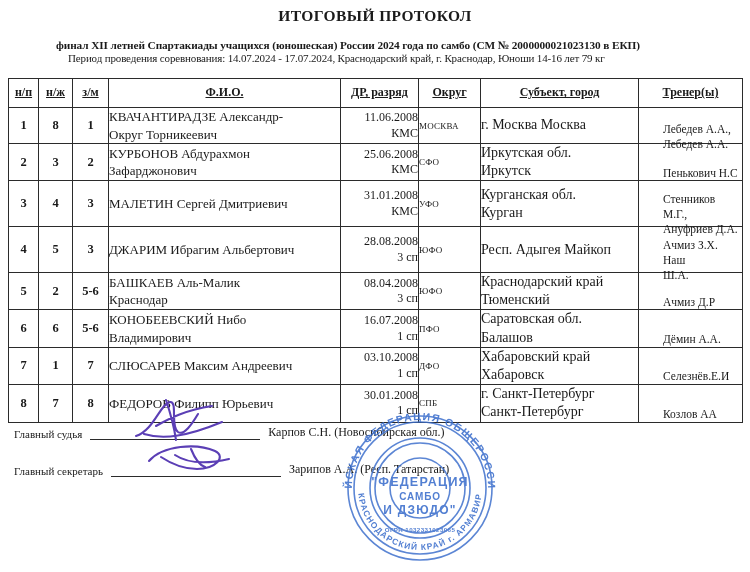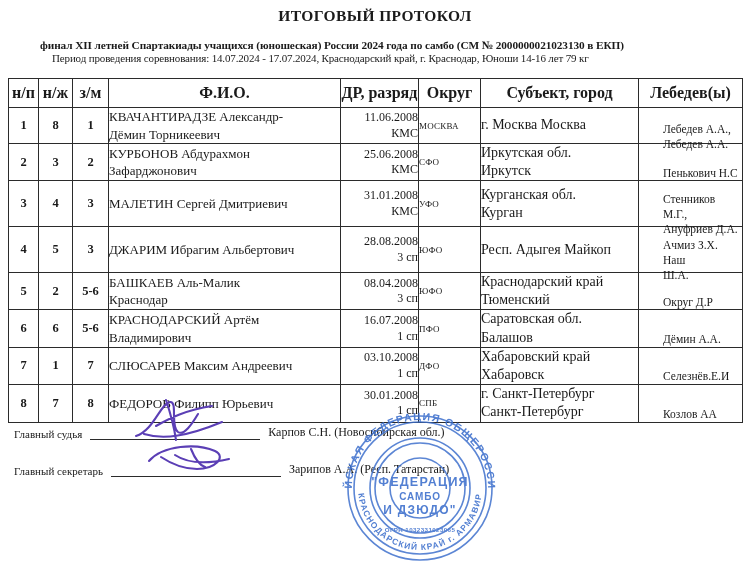--- a/index.html
+++ b/index.html
@@ -27,21 +27,21 @@
     text-align: center;
     font-size: 15.5px;
     font-weight: bold;
     letter-spacing: 0.4px;
     padding-top: 7px;
   }
 
   
   .subtitle-block {
     margin-top: 14px;
-    padding-left: 40px;
+    padding-left: 56px;
     padding-right: 4px;
   }
   .subtitle-line1 {
     font-size: 11.3px;
     font-weight: bold;
     white-space: nowrap;
     letter-spacing: -0.1px;
   }
   .subtitle-line2 {
     font-size: 11px;
@@ -62,24 +62,25 @@
   }
   .protocol-table td,
   .protocol-table th {
     border: 1px solid #2b2b2b;
     vertical-align: middle;
     padding: 0;
   }
 
   .protocol-table thead th {
     height: 28px;
-    font-size: 16px;
+    font-size: 12px;
     font-weight: bold;
     text-align: center;
     line-height: 1.1;
+    text-decoration: underline;
   }
   .th-small {
     font-size: 10.5px;
   }
 
   
   .col-np   { width: 30px; }
   .col-nzh  { width: 34px; }
   .col-zm   { width: 36px; }
   .col-fio  { width: 232px; }
@@ -208,32 +209,32 @@
     </colgroup>
     <thead>
       <tr>
         <th class="th-small">н/п</th>
         <th class="th-small">н/ж</th>
         <th class="th-small">з/м</th>
         <th>Ф.И.О.</th>
         <th>ДР, разряд</th>
         <th>Округ</th>
         <th>Субъект, город</th>
-        <th>Лебедев(ы)</th>
+        <th>Тренер(ы)</th>
       </tr>
     </thead>
     <tbody>
 
       <tr>
         <td class="cell-num">1</td>
         <td class="cell-num">8</td>
         <td class="cell-zm">1</td>
         <td class="cell-fio">
           <div>КВАЧАНТИРАДЗЕ Александр-</div>
-          <div>Дёмин Торникеевич</div>
+          <div>Округ Торникеевич</div>
         </td>
         <td class="cell-dr">
           <span>11.06.2008</span>
           <span class="rank">КМС</span>
         </td>
         <td class="cell-okr">МОСКВА</td>
         <td class="cell-subj">
           <div>г. Москва Москва</div>
           <div></div>
         </td>
@@ -332,32 +333,32 @@
           <span>08.04.2008</span>
           <span class="rank">3 сп</span>
         </td>
         <td class="cell-okr">ЮФО</td>
         <td class="cell-subj">
           <div>Краснодарский край</div>
           <div>Тюменский</div>
         </td>
         <td class="cell-tr">
           <div class="tr-inner">
-            <div>Округ Д.Р</div>
+            <div>Ачмиз Д.Р</div>
             <div></div>
           </div>
         </td>
       </tr>
 
       <tr>
         <td class="cell-num">6</td>
         <td class="cell-num">6</td>
         <td class="cell-zm">5-6</td>
         <td class="cell-fio">
-          <div>КРАСНОДАРСКИЙ Артём</div>
+          <div>КОНОБЕЕВСКИЙ Нибо</div>
           <div>Владимирович</div>
         </td>
         <td class="cell-dr">
           <span>16.07.2008</span>
           <span class="rank">1 сп</span>
         </td>
         <td class="cell-okr">ПФО</td>
         <td class="cell-subj">
           <div>Саратовская обл.</div>
           <div>Балашов</div>

